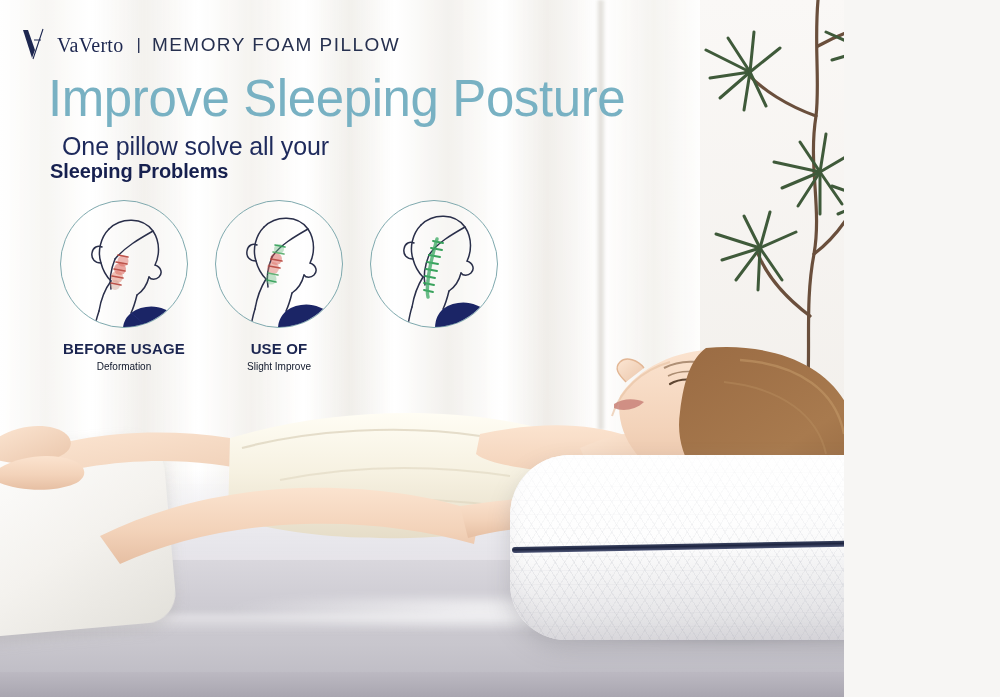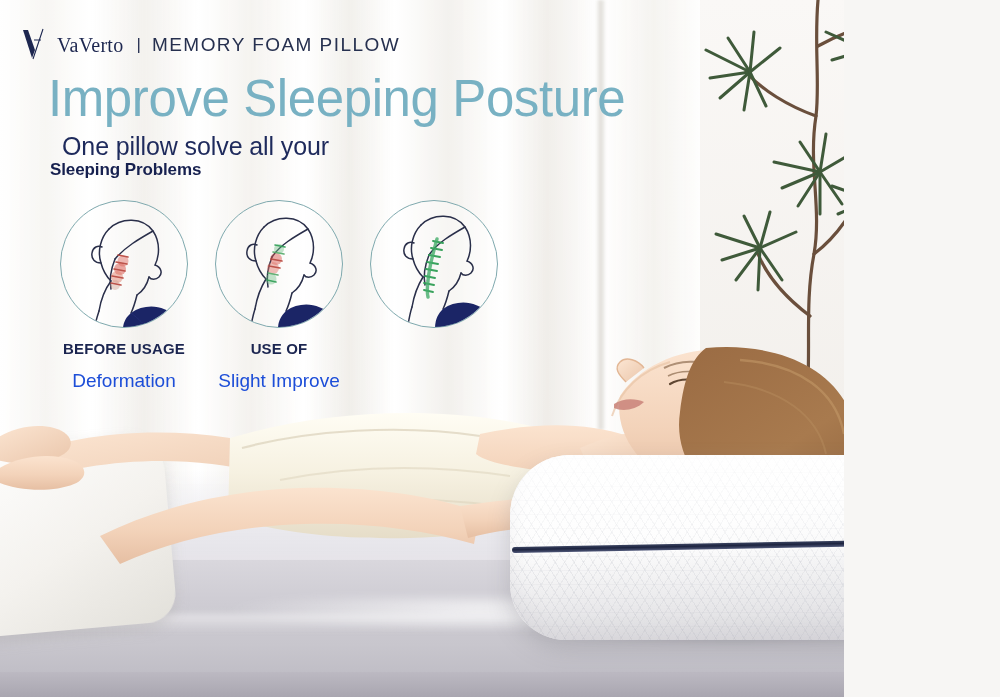--- a/index.html
+++ b/index.html
@@ -172,21 +172,21 @@
     position:absolute; left:48px; top:72px;
     font-size:51px; font-weight:400; letter-spacing:-.4px;
     color:#78b1c3; line-height:1.06; white-space:nowrap;
   }
   .subline1 {
     position:absolute; left:50px; top:132px;
     font-size:25px; font-weight:400; color:#1e2a5c; letter-spacing:-.1px;margin-left:12px;
   }
   .subline2 {
     position:absolute; left:50px; top:160px;
-    font-size:17px; font-weight:700; color:#16204f; letter-spacing:-.1px;
+    font-size:20px; font-weight:700; color:#16204f; letter-spacing:-.1px;
   }
 
   
   .features { position:absolute; left:56px; top:200px; width:470px; height:195px; }
   .feature { position:absolute; top:0; width:136px; }
   .feature.f0 { left:0px; }
   .feature.f1 { left:155px; }
   .feature.f2 { left:310px; }
   .feat-circle {
     position:relative; width:128px; height:128px; margin:0 auto;
@@ -194,22 +194,22 @@
     background:rgba(255,255,255,.34);
     overflow:hidden;
   }
   .feat-circle svg { position:absolute; left:0; top:0; width:128px; height:128px; }
   .feat-caption { text-align:center; margin-top:12px; }
   .feat-title {
     font-size:15px; font-weight:700; color:#1b2550; letter-spacing:.15px;
     line-height:1.25; white-space:nowrap;
   }
   .feat-sub {
-    font-size:19px; font-weight:400; color:#1d4ed8; line-height:1.3;
-    white-space:nowrap; margin-top:10px;
+    font-size:10px; font-weight:400; color:#0f172a; line-height:1.3;
+    white-space:nowrap; margin-top:1px;
   }
 </style>
 </head>
 <body>
 
 <div class="stage">
 
   <div class="photo">
     <div class="wall"></div>
     <div class="curtain"></div>

